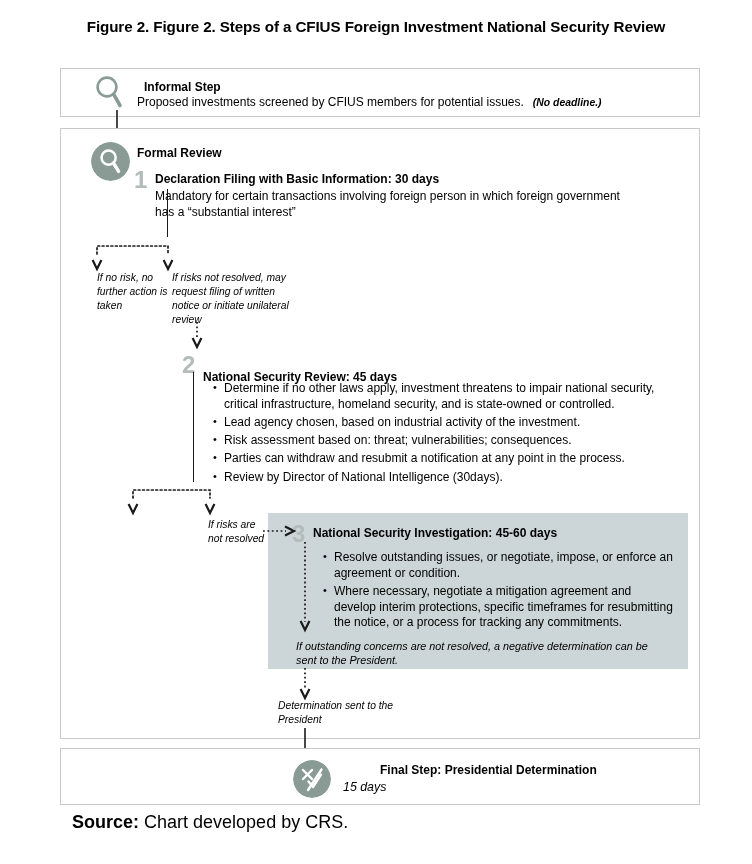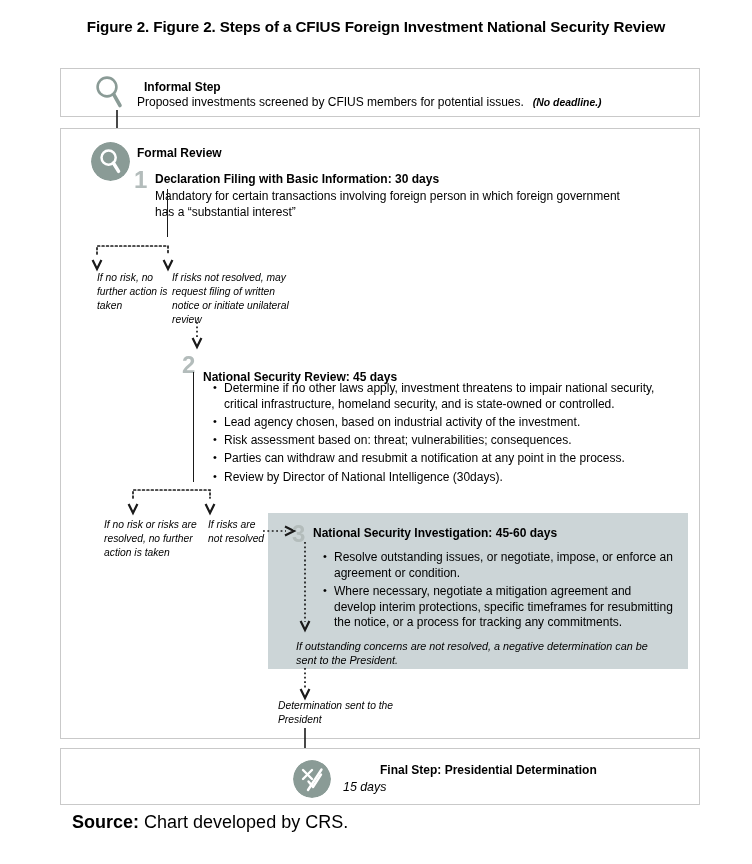--- a/index.html
+++ b/index.html
@@ -171,21 +171,20 @@
     <li>Review by Director of National Intelligence (30days).</li>
   </ul>
 
   <div class="line-v" style="left:193px;top:372px;height:110px;"></div>
   <svg class="conn" style="left:125px;top:480px;" width="105" height="36">
     <path d="M8,18 L8,10 L85,10 L85,18" fill="none" stroke="#1a1a1a" stroke-width="1.7" stroke-dasharray="1.8 2.6" stroke-linecap="round"></path>
     <path d="M3.6,24 L8,33 L12.4,24" fill="none" stroke="#1a1a1a" stroke-width="2.2"></path>
     <path d="M80.6,24 L85,33 L89.4,24" fill="none" stroke="#1a1a1a" stroke-width="2.2"></path>
   </svg>
 
-  <div class="blabel" id="lbl-norisk2">If no risk or risks are resolved, no further action is taken</div>
   <div class="blabel" id="lbl-notres2">If risks are not resolved</div>
 
   <div id="panel3"></div>
 
   <svg class="conn" style="left:263px;top:524px;" width="34" height="14">
     <line x1="0" y1="7" x2="23" y2="7" stroke="#1a1a1a" stroke-width="1.7" stroke-dasharray="1.8 2.6"></line>
     <path d="M22,2.6 L31,7 L22,11.4" fill="none" stroke="#1a1a1a" stroke-width="2.2"></path>
   </svg>
 
   <div class="stepnum" id="num3">3</div>

